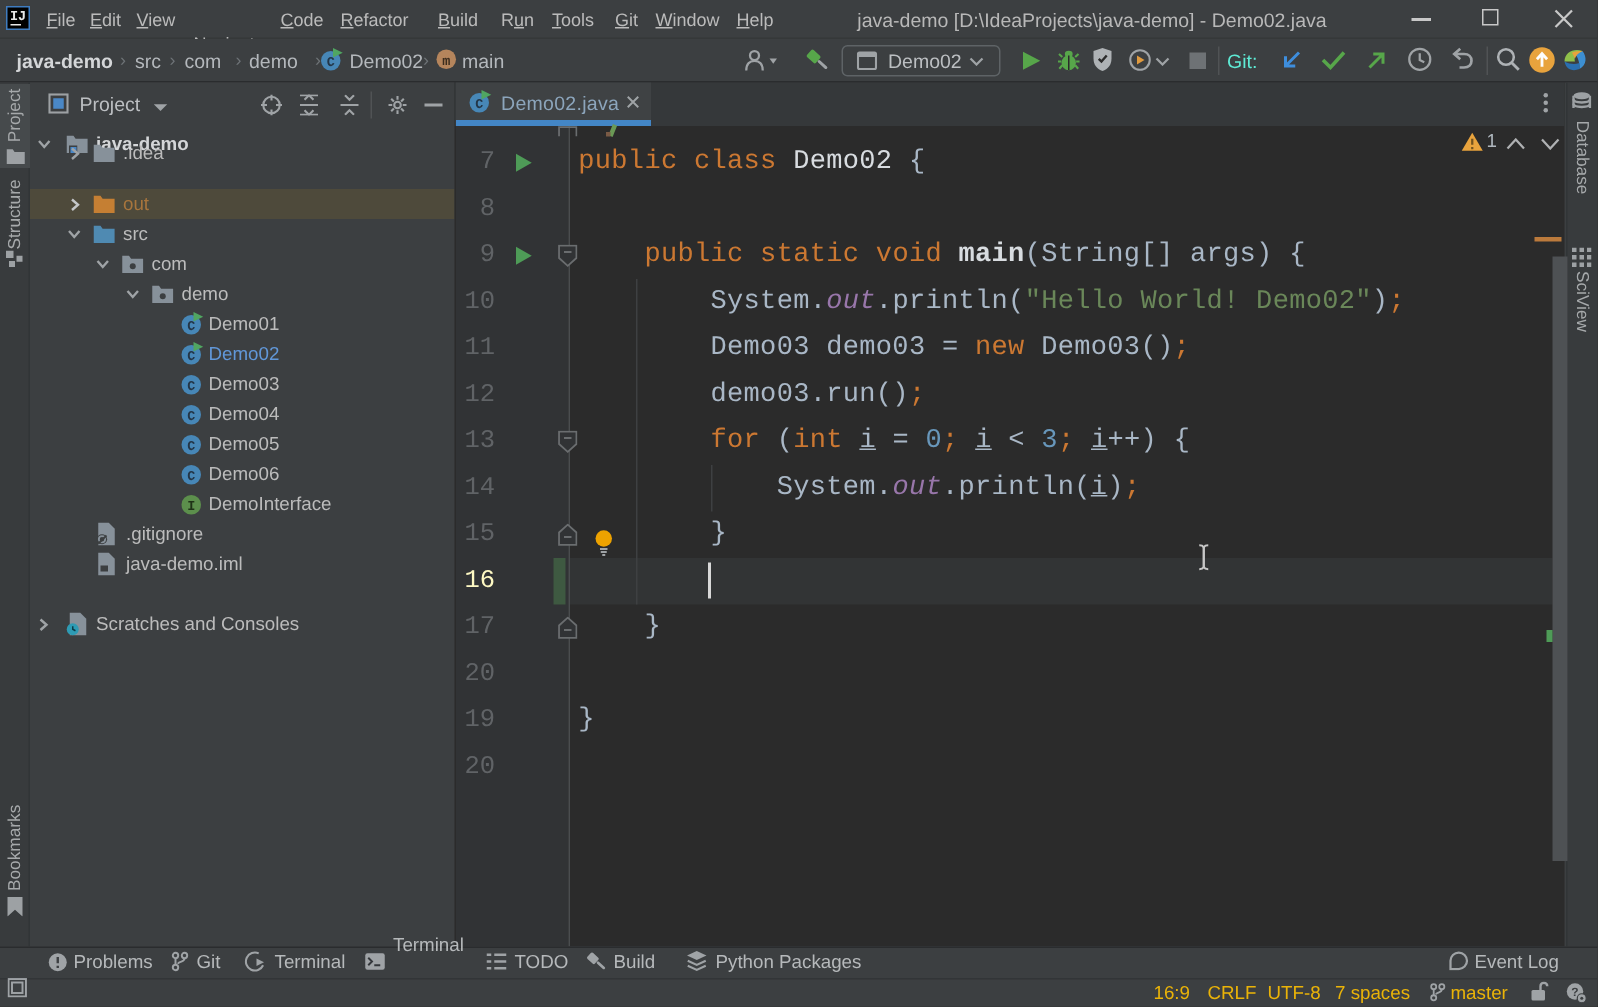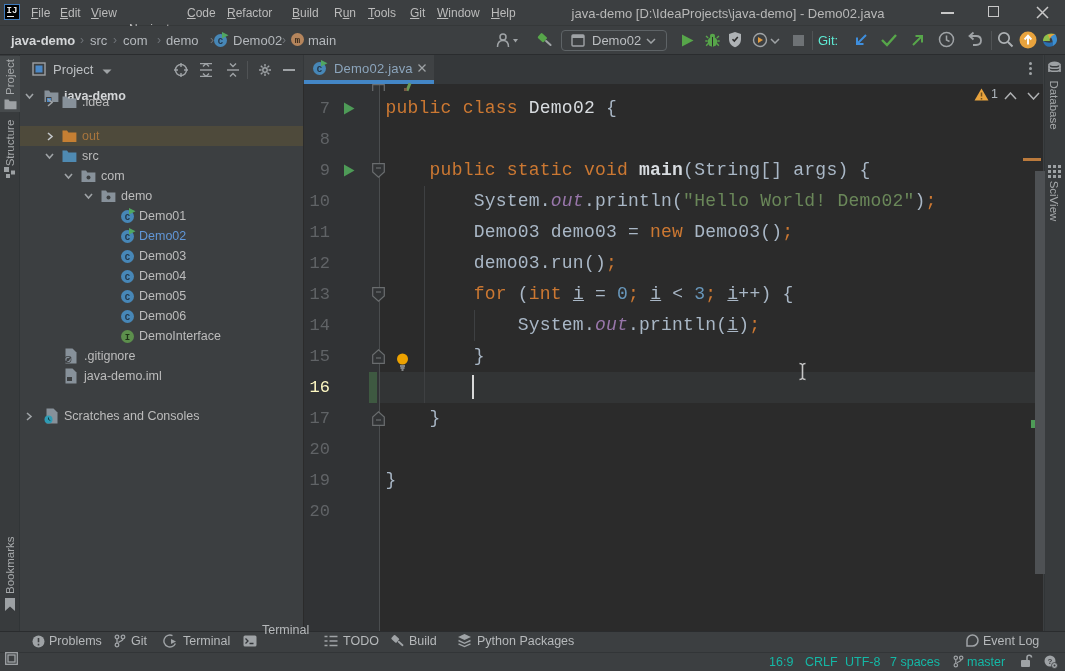--- a/index.html
+++ b/index.html
@@ -23,21 +23,21 @@
 .tab{position:absolute;left:1px;top:0;width:130px;height:25px;background:#3f4244}
 .tabunder{position:absolute;left:1px;top:25px;width:130px;height:4px;background:#4386c6}
 .gutter{position:absolute;left:1px;top:29px;width:75px;height:547px;background:#313335}
 .gborder{position:absolute;left:76px;top:29px;width:1px;height:547px;background:#4a4d4f}
 .lnum{position:absolute;left:1px;width:26px;height:31px;line-height:31px;text-align:right;font-family:"Liberation Mono",monospace;font-size:17px;color:#606366}
 .code{position:absolute;height:31px;line-height:31px;font-family:"Liberation Mono",monospace;font-size:18px;letter-spacing:0.22px;white-space:pre;color:#a9b7c6}
 .k{color:#cc7832}.s{color:#6a8759}.n{color:#6897bb}.f{color:#9876aa;font-style:italic}.d{color:#d8dce0}.sc{color:#cc7832}.u{text-decoration:underline}
 .toolbar{left:0;top:631px;width:1065px;height:21px;background:#3c3f41;border-top:1px solid #2a2c2e}
 .tbi{position:absolute;top:0;height:20px;line-height:20px;font-size:12.5px;color:#b6b9bb;white-space:nowrap}
 .statusbar{left:0;top:652px;width:1065px;height:19px;background:#3c3f41;border-top:1px solid #323537}
-.sbi{position:absolute;top:0;height:18px;line-height:18px;font-size:12.5px;color:#14b8a6;white-space:nowrap}
+.sbi{position:absolute;top:0;height:18px;line-height:18px;font-size:12.5px;color:#eab308;white-space:nowrap}
 svg{display:block}
 </style>
 </head>
 <body>
 <div id="root">
 
 <div class="abs titlebar"></div>
 <div class="abs" style="left:4px;top:4px;width:16px;height:16px;background:#000;border:1px solid #3f7cc0;color:#e8e8e8;font-family:'Liberation Mono',monospace;font-size:9px;font-weight:bold;text-align:center;line-height:13px">IJ<div style="position:absolute;left:2px;bottom:2px;width:7px;height:1px;background:#e8e8e8"></div></div>
 <div class="abs menu" style="left:31px;top:6px"><u>F</u>ile</div>
 <div class="abs menu" style="left:60px;top:6px"><u>E</u>dit</div>

